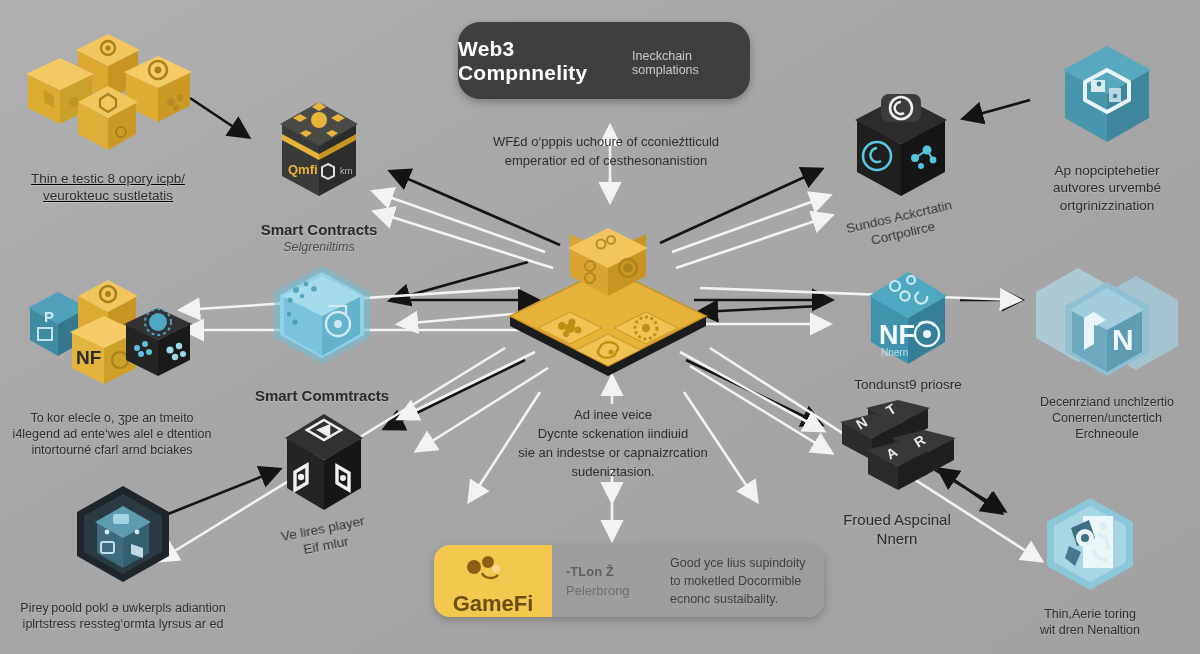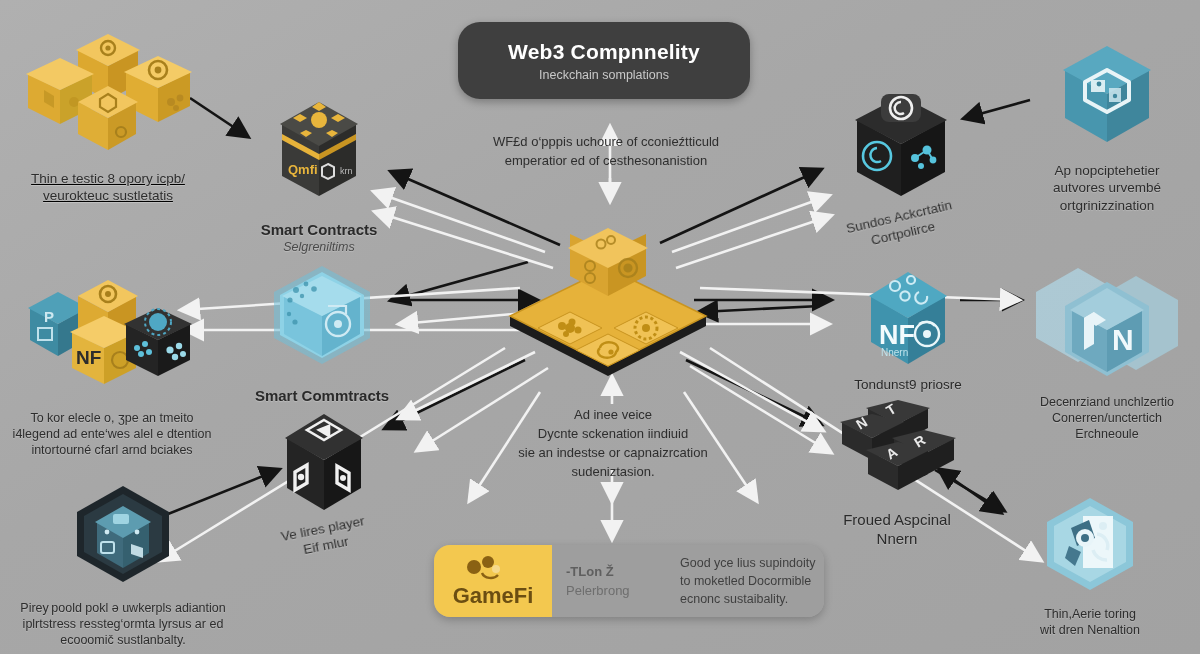--- a/index.html
+++ b/index.html
@@ -35,41 +35,41 @@
     position:absolute;color:#fff;font-weight:bold;
     font-family:"Liberation Sans",sans-serif;
     filter:blur(.3px);
   }
 
   
   #title-pill{
     position:absolute;left:458px;top:22px;width:292px;height:77px;
     background:#3f3f3f;border-radius:22px;
     box-shadow:0 3px 9px rgba(0,0,0,.28);
-    display:flex;flex-direction:column;align-items:center;justify-content:center;
+    display:flex;flex-direction:row;align-items:center;justify-content:center;
   }
   #title-pill .t1{color:#fff;font-weight:bold;font-size:21px;letter-spacing:.2px;filter:blur(.3px);}
   #title-pill .t2{color:#c9c9c9;font-size:12.5px;margin-top:4px;filter:blur(.35px);}
 
   
   .ctext{position:absolute;text-align:center;color:#2e2e2e;font-size:13px;line-height:1.45;filter:blur(.3px);}
 
   
   #banner{
     position:absolute;left:434px;top:545px;width:390px;height:72px;
     border-radius:16px;overflow:hidden;display:flex;
     box-shadow:0 3px 8px rgba(0,0,0,.22);
   }
   #banner .gold{
     width:118px;background:#f2c council;background:#f3c githu;
     background:#f3c84f;display:flex;flex-direction:column;
-    align-items:center;justify-content:flex-end;padding-bottom:8px;position:relative;
+    align-items:center;justify-content:flex-end;padding-bottom:0;position:relative;
   }
   #banner .grey{
-    flex:1;background:#9e9e9e;display:flex;align-items:center;padding-left:14px;gap:18px;
+    flex:1;background:#9e9e9e;display:flex;align-items:center;padding-left:14px;gap:8px;
   }
   #banner .gf{color:#6b4e12;font-size:22px;font-weight:bold;filter:blur(.3px);}
   #banner .brand{color:#6e6e6e;font-size:13px;line-height:1.5;filter:blur(.4px);min-width:96px;}
   #banner .brand .b1{color:#5f5f5f;font-weight:bold;}
   #banner .body{color:#3f3f3f;font-size:12.5px;line-height:1.45;filter:blur(.3px);}
 </style>
 </head>
 <body>
 
 <div id="canvas">
@@ -451,21 +451,20 @@
       <g fill="none" stroke="#bfe2ec" stroke-width="2">
         <rect x="34" y="60" width="13" height="11" rx="2"></rect>
       </g>
       <path d="M64,62 L76,66 L76,76 L64,72 Z" fill="#cfe9f1" opacity=".9"></path>
       <circle cx="40" cy="50" r="2.4" fill="#cfe9f1"></circle>
       <circle cx="70" cy="50" r="2.4" fill="#cfe9f1"></circle>
     </svg>
     <div class="cap small" style="margin-top:14px;">
       <div>Pirey poold pokl ə uwkerpls adiantion</div>
       <div>iplrtstress ressteg‘ormta lyrsus ar ed</div>
-      <div>ecooomič sustlanbalty.</div>
     </div>
   </div>
 
   <div class="node" style="left:822px;top:398px;width:150px;">
     <svg width="130" height="106" viewBox="0 0 130 106">
       <path d="M36,10 L66,26 L66,46 L36,30 Z" fill="#2b2b2b"></path>
       <path d="M66,26 L96,10 L96,30 L66,46 Z" fill="#1f1f1f"></path>
       <path d="M66,2 L98,10 L66,26 L34,10 Z" fill="#383838"></path>
       <path d="M10,24 L40,40 L40,62 L10,46 Z" fill="#2b2b2b"></path>
       <path d="M40,40 L70,24 L70,46 L40,62 Z" fill="#1f1f1f"></path>

